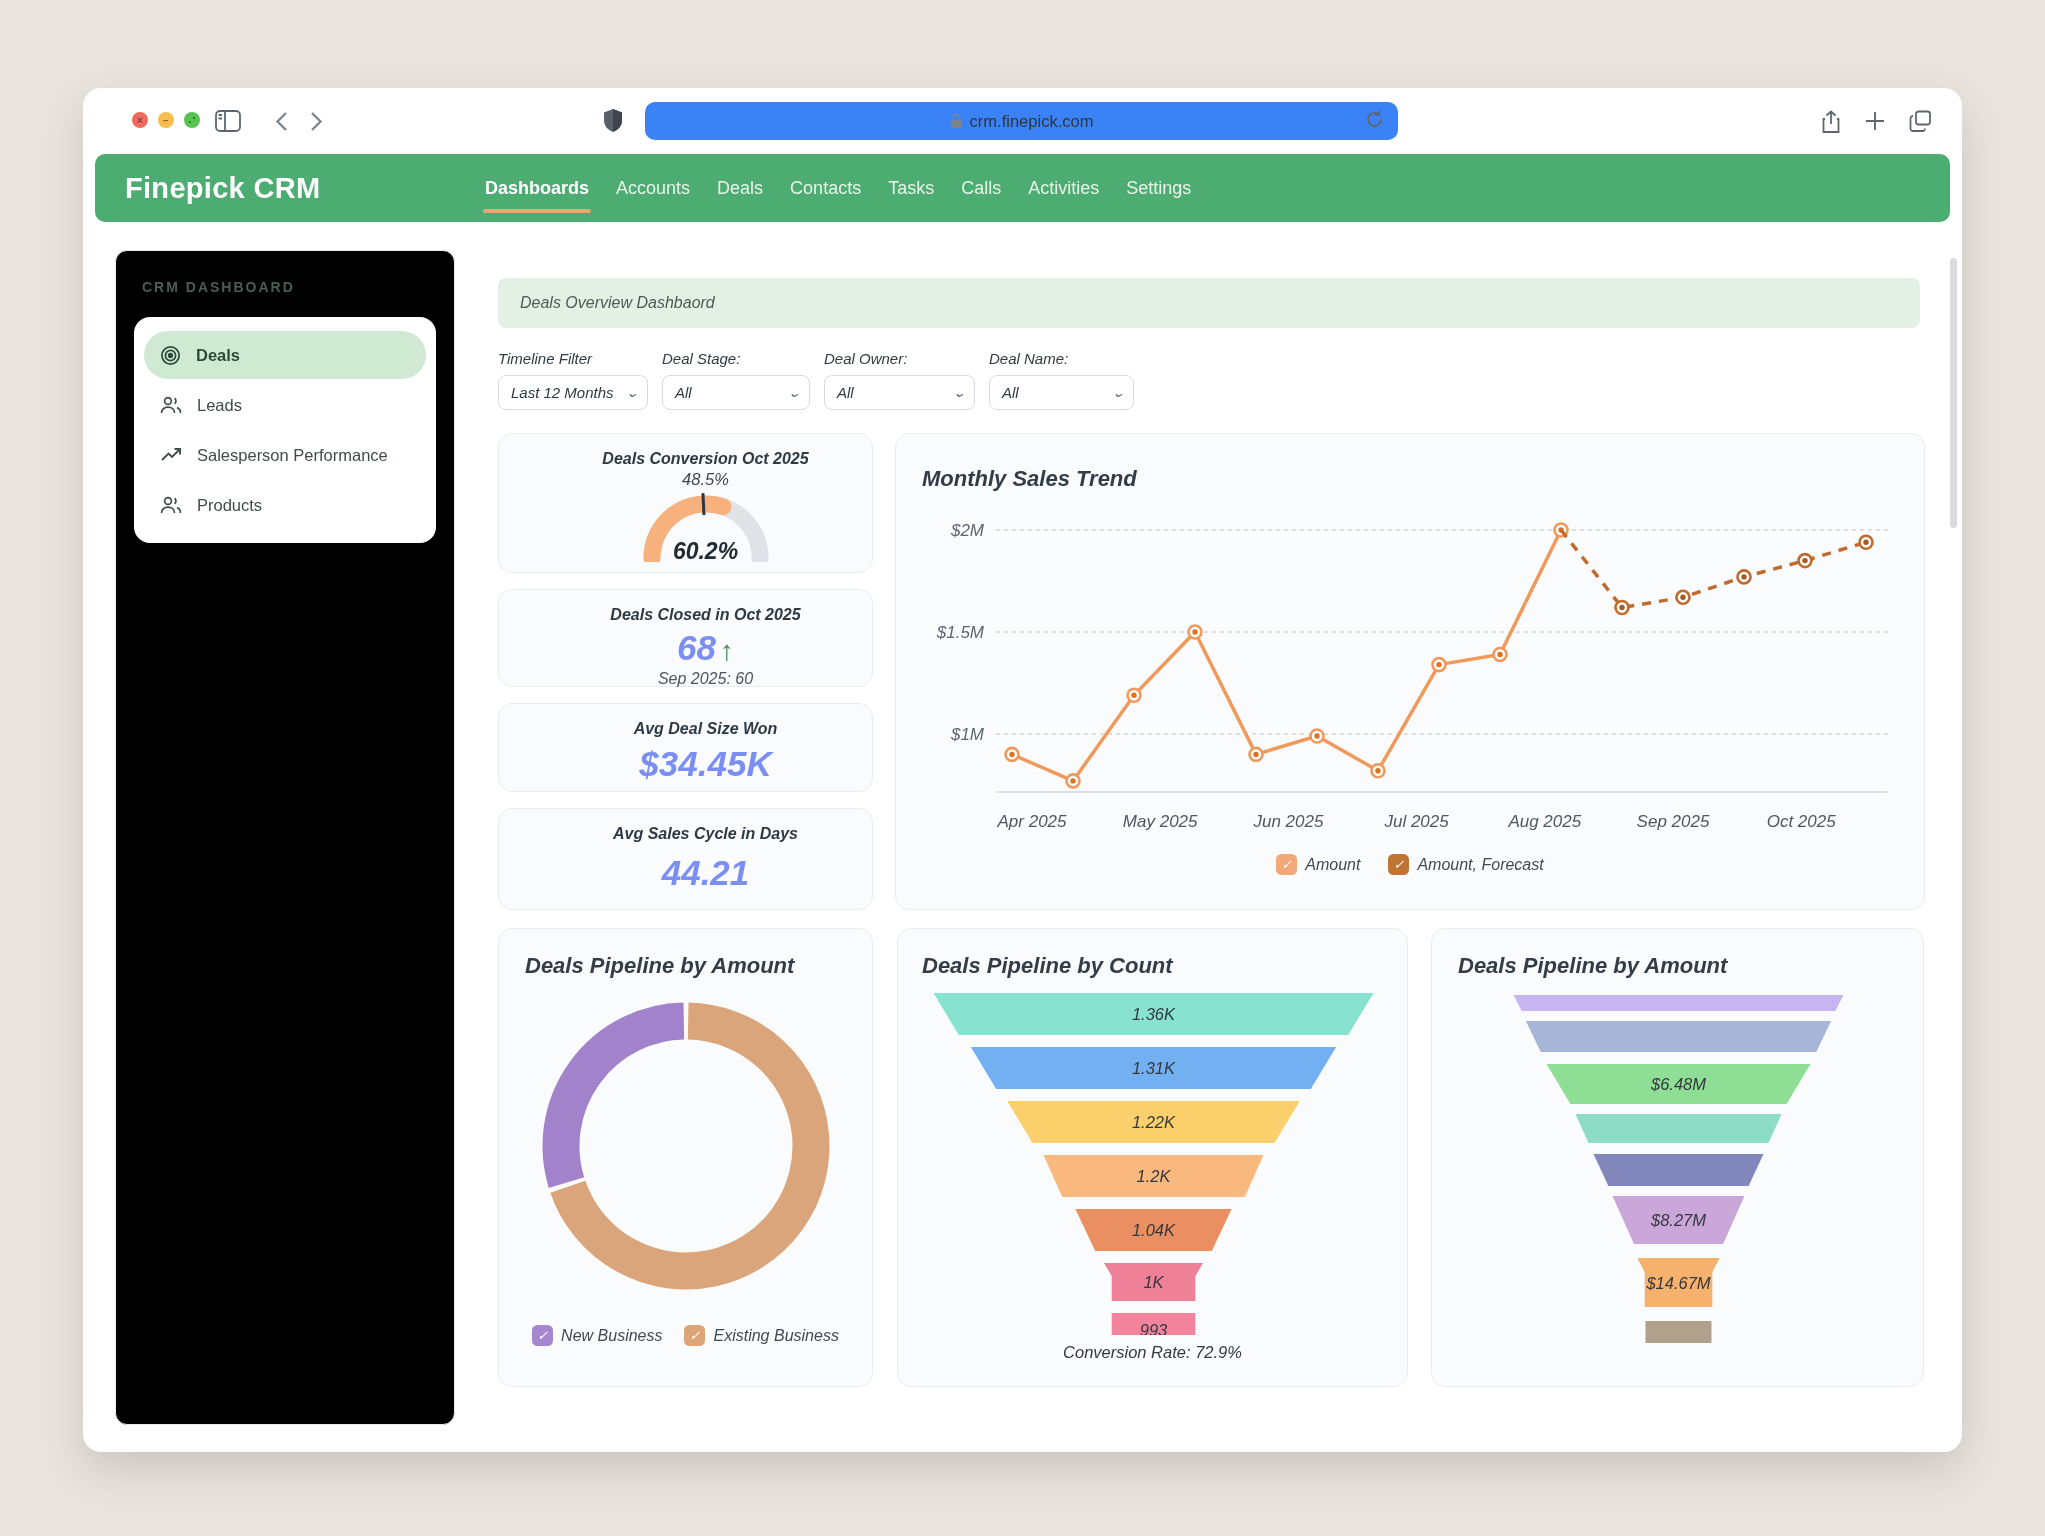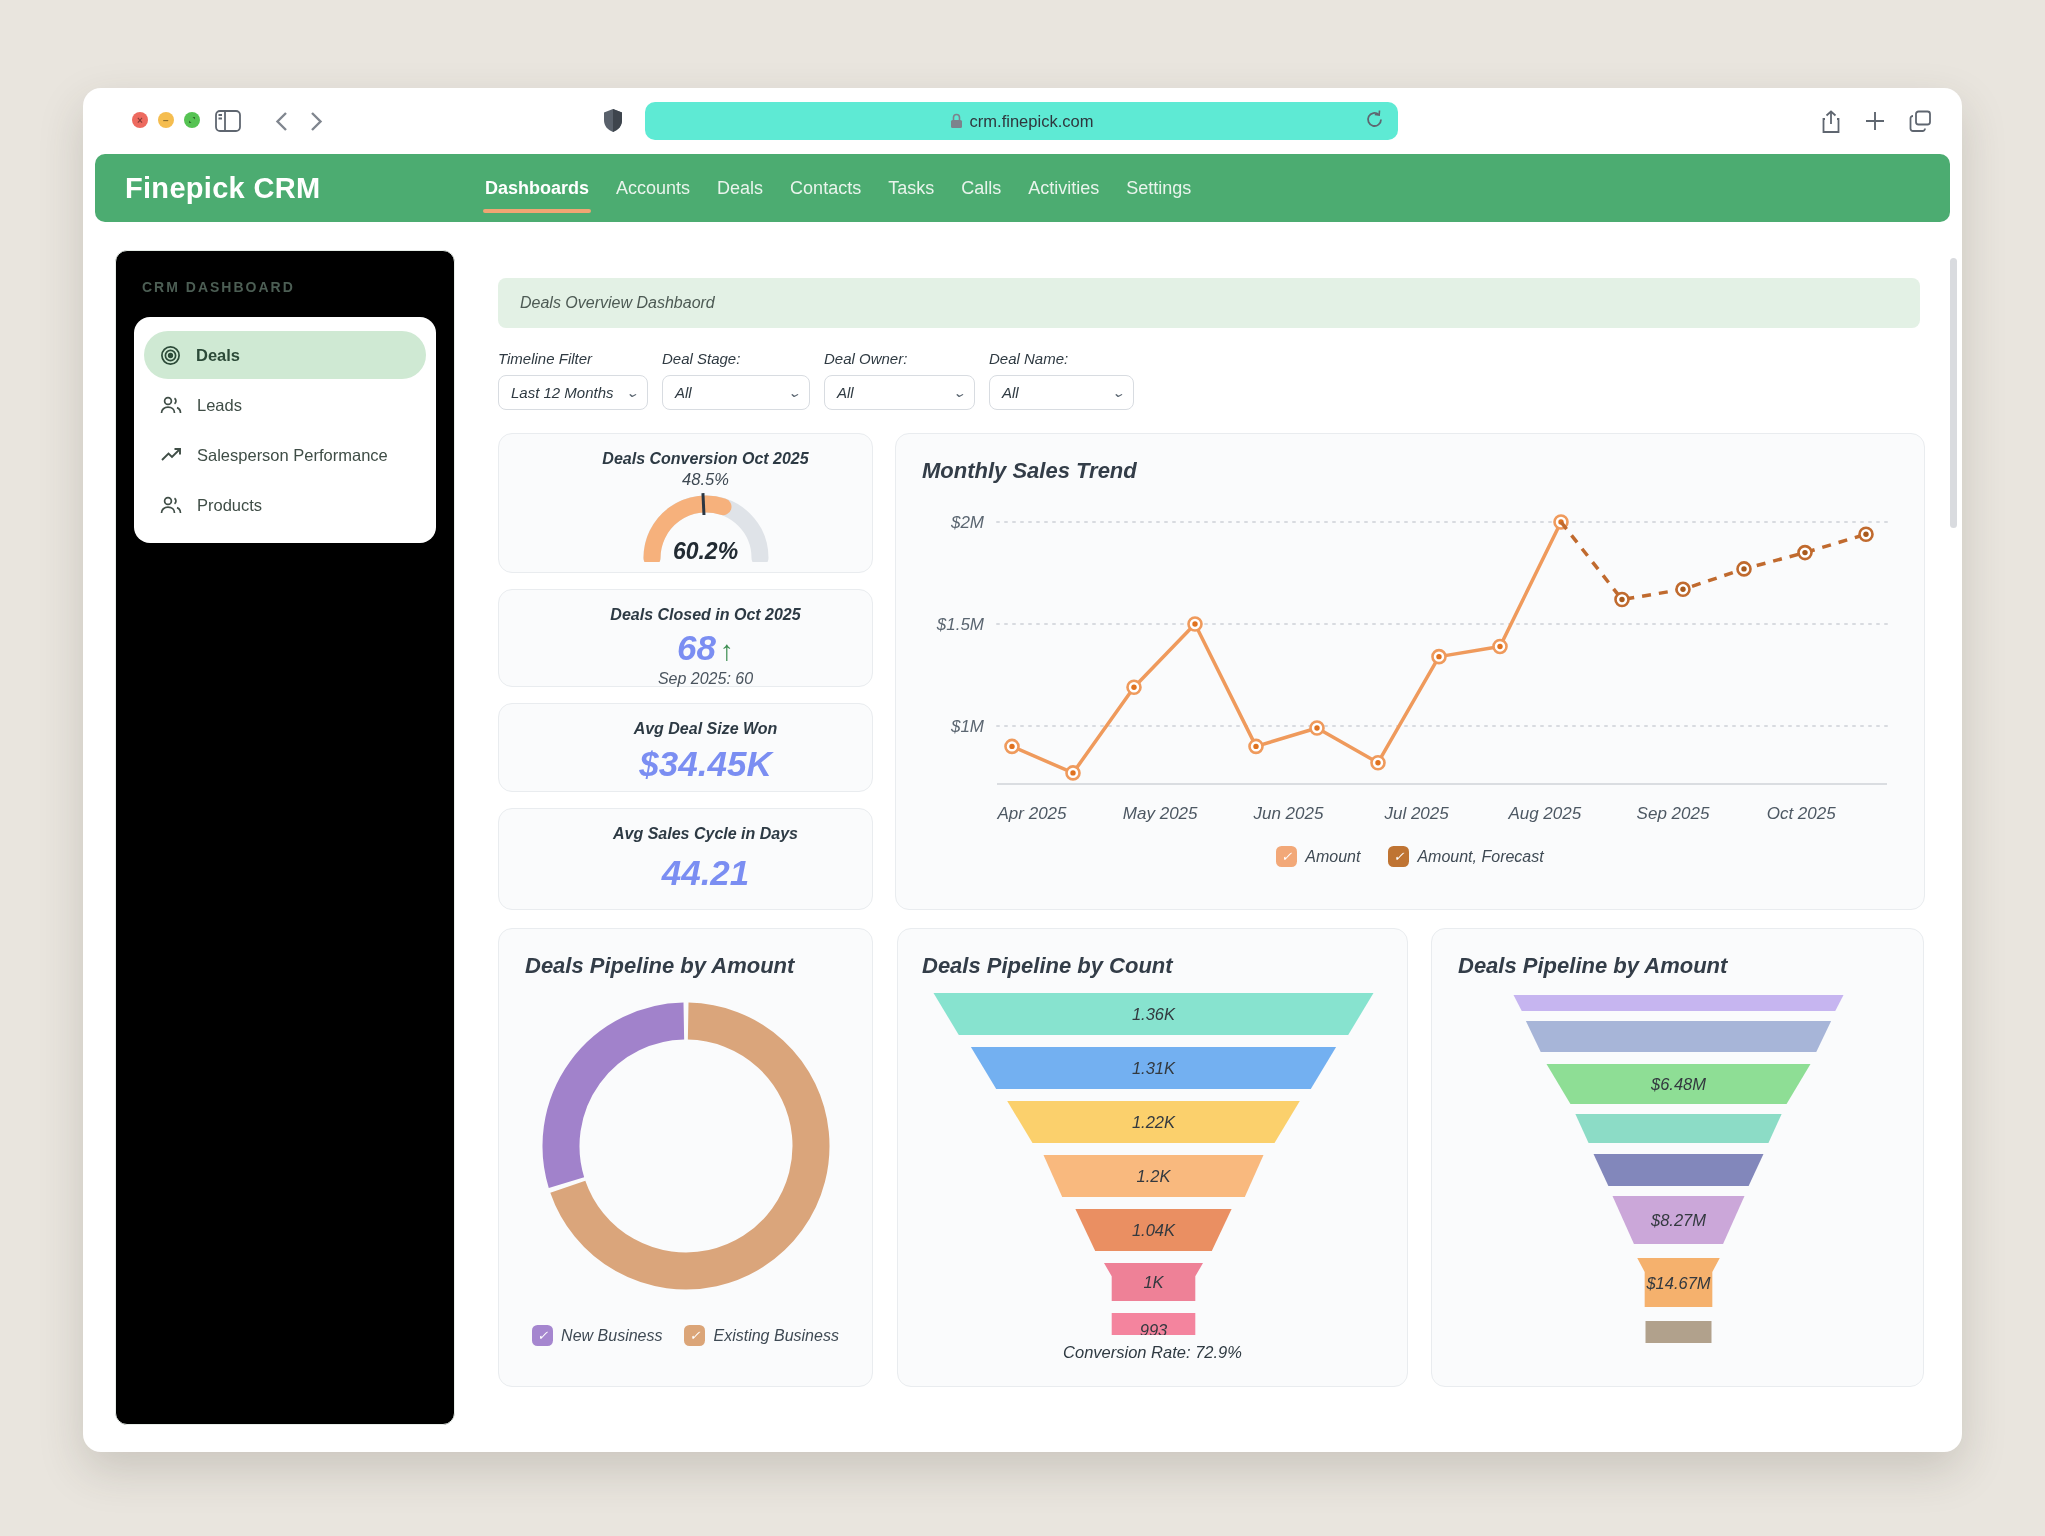--- a/index.html
+++ b/index.html
@@ -10,21 +10,21 @@
   .window { position:absolute; left:83px; top:88px; width:1879px; height:1364px;
             background:#ffffff; border-radius:18px; box-shadow:0 18px 45px rgba(60,55,45,.18); overflow:hidden; }
 
   
   .toolbar { position:relative; height:66px; width:100%; }
   .lights { position:absolute; left:49px; top:24px; display:flex; gap:10px; }
   .light { width:16px; height:16px; border-radius:50%; display:flex; align-items:center; justify-content:center;
            font-size:10px; font-weight:bold; color:rgba(0,0,0,.45); }
   .light.red{ background:#ed6a5f; } .light.yellow{ background:#f5bd4f; } .light.green{ background:#56c353; }
   .tb-icon { position:absolute; top:22px; color:#5f6670; }
-  .urlbar { position:absolute; left:562px; top:14px; width:753px; height:38px; background:#5eead4;
+  .urlbar { position:absolute; left:562px; top:14px; width:753px; height:38px; background:#3b82f6;
             border-radius:10px; display:flex; align-items:center; justify-content:center; gap:7px;
             color:#2f363d; font-size:16.5px; }
   .reload { position:absolute; right:14px; top:7px; }
   .right-icons { position:absolute; right:30px; top:22px; display:flex; gap:23px; color:#5f6670; }
 
   
   .navbar { position:absolute; left:12px; top:66px; width:1855px; height:68px; background:#4cac71;
             border-radius:10px; display:flex; align-items:center; }
   .brand { color:#ffffff; font-size:29px; font-weight:bold; margin-left:30px; letter-spacing:.3px; }
   .nav-tabs { display:flex; gap:27px; position:absolute; left:390px; align-items:flex-start; }
@@ -276,21 +276,21 @@
     <div class="card" style="left:28px;top:453px;width:375px;height:89px;">
       <div class="card-title-sm">Avg Deal Size Won</div>
       <div class="big-num" style="margin-top:6px;">$34.45K</div>
     </div>
 
     <div class="card" style="left:28px;top:558px;width:375px;height:102px;">
       <div class="card-title-sm">Avg Sales Cycle in Days</div>
       <div class="big-num" style="margin-top:10px;">44.21</div>
     </div>
 
-    <div class="card" style="left:425px;top:183px;width:1030px;height:477px;padding:24px 26px;">
+    <div class="card" style="left:425px;top:183px;width:1030px;height:477px;padding:32px 26px;">
       <div class="card-title-lg">Monthly Sales Trend</div>
       <svg id="trend-svg" width="978" height="348" viewBox="0 0 978 348" style="margin-top:8px;">
           <line x1="75" y1="30" x2="965" y2="30" stroke="#d8dbe0" stroke-width="2" stroke-dasharray="2 6" stroke-linecap="round"></line>
           <text x="62" y="36" text-anchor="end" font-size="17" fill="#5b6671">$2M</text>
           <line x1="75" y1="132" x2="965" y2="132" stroke="#d8dbe0" stroke-width="2" stroke-dasharray="2 6" stroke-linecap="round"></line>
           <text x="62" y="138" text-anchor="end" font-size="17" fill="#5b6671">$1.5M</text>
           <line x1="75" y1="234" x2="965" y2="234" stroke="#d8dbe0" stroke-width="2" stroke-dasharray="2 6" stroke-linecap="round"></line>
           <text x="62" y="240" text-anchor="end" font-size="17" fill="#5b6671">$1M</text>
           <line x1="75" y1="292" x2="965" y2="292" stroke="#dadde1" stroke-width="2"></line>
           <text x="110" y="327" text-anchor="middle" font-size="17" fill="#4d5863">Apr 2025</text>

